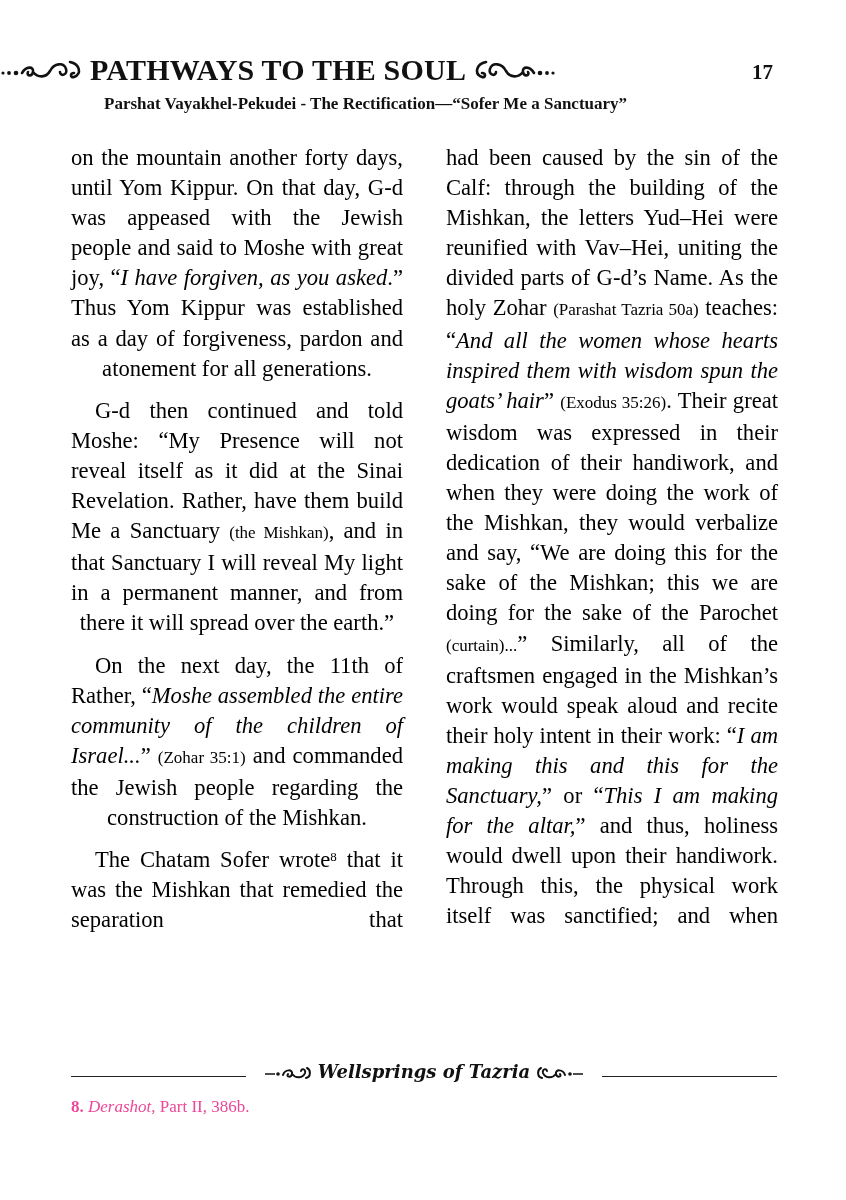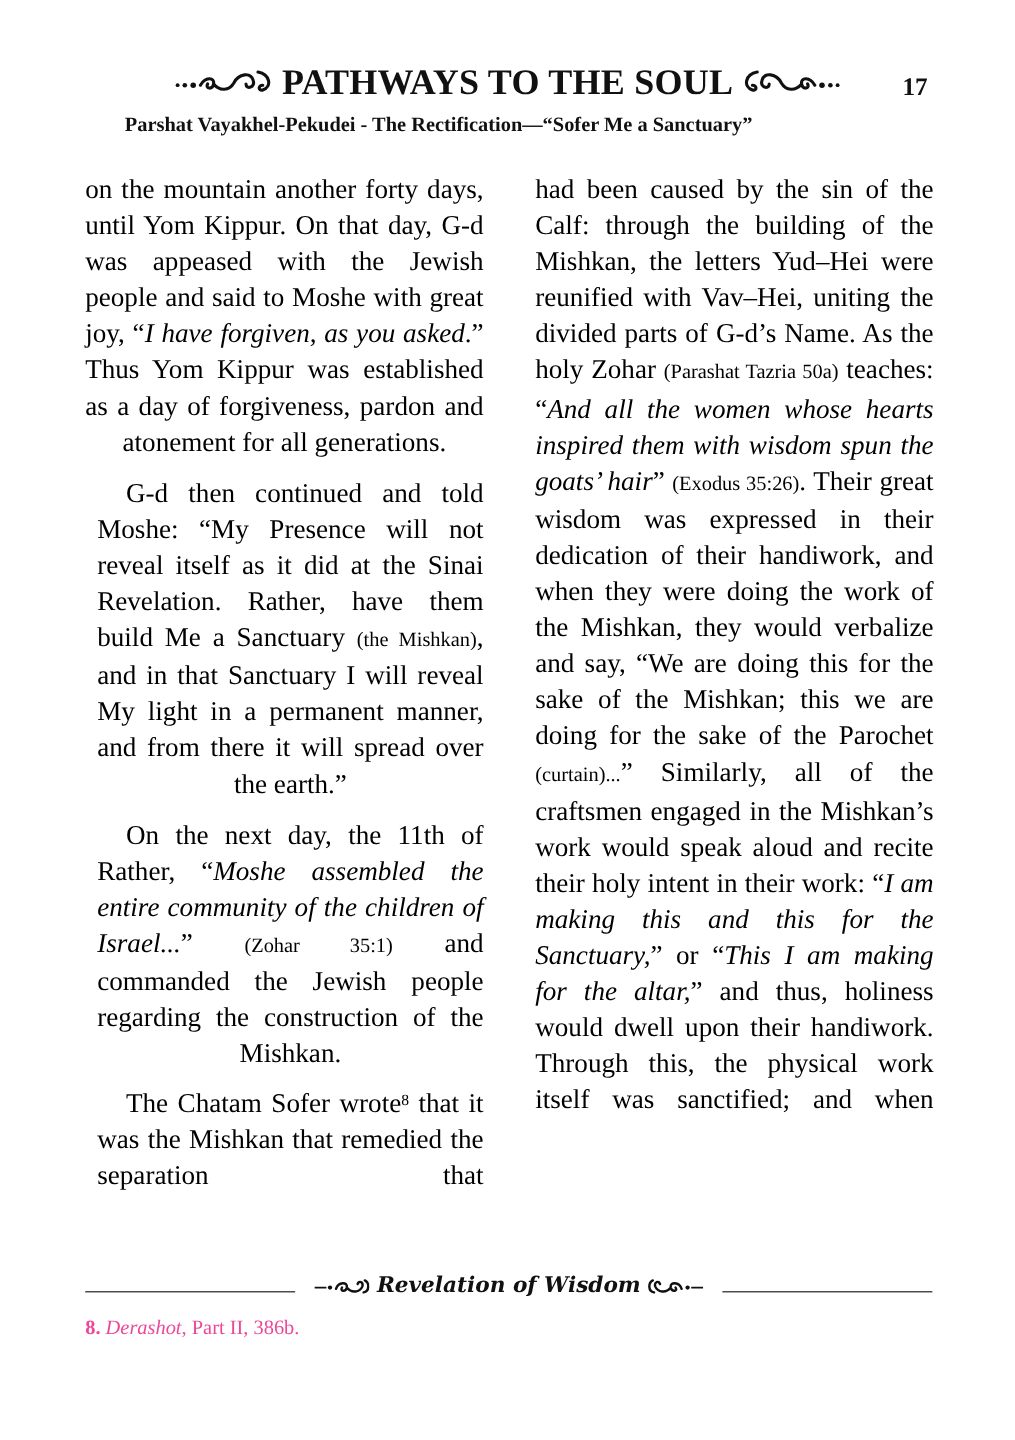--- a/index.html
+++ b/index.html
@@ -1,20 +1,20 @@
 <!DOCTYPE html>
 <html><head>
 <meta charset="utf-8">
 <style>
   html, body { margin: 0; padding: 0; background: #ffffff; }
   body { width: 846px; height: 1200px; position: relative; overflow: hidden; color: #1a1a1a; }
   .page { position: absolute; left: 0; top: 0; width: 846px; height: 1200px; }
 
   .header-title {
-    position: absolute; left: 0; right: 0; top: 50px; text-align: center;
+    position: absolute; left: 0; right: 0; top: 50px; 
     font-family: "Liberation Serif", serif; font-weight: bold; font-size: 30px; letter-spacing: 0.2px;
     color: #111;
   }
   .header-title .orn { display: inline-block; vertical-align: middle; }
   .header-title .title-text { vertical-align: middle; margin: 0 4px; }
   .page-number {
     position: absolute; left: 752px; top: 60px;
     font-family: "Liberation Serif", serif; font-weight: bold; font-size: 21px; color: #111;
   }
   .subtitle {
@@ -26,21 +26,21 @@
   .col {
     position: absolute; top: 143px; width: 332px;
     font-family: "Liberation Serif", serif; font-size: 22.6px; line-height: 30.1px; color: #000000;
     text-align: justify;
   }
   .col-left { left: 71px; }
   .col-right { left: 446px; }
   .col p { margin: 0; text-align: justify; text-align-last: justify; }
   .col p.last-center { text-align-last: center; }
   .col p.last-justify { text-align-last: justify; }
-  .col p + p { margin-top: 12px; margin-left: 10px; }
+  .col p + p { margin-top: 12px; }
   .col p.indent { text-indent: 24px; }
   .small { font-size: 17px; }
   .sup { font-size: 13px; vertical-align: 6px; line-height: 0; }
   i { font-style: italic; }
 
   .footer-rule {
     position: absolute; left: 71px; top: 1061px; width: 706px; height: 28px;
   }
   .footer-rule .line { position: absolute; top: 15px; height: 1px; background: #222; }
   .footer-rule .line.l { left: 0; width: 175px; }
@@ -94,21 +94,21 @@
   </div>
 
   <div class="footer-rule">
     <div class="line l"></div>
     <div class="center">
       <svg width="46" height="16" viewBox="0 0 46 16">
         <path d="M0 9 L10 9" stroke="#111" stroke-width="1.5"></path>
         <circle cx="13" cy="9" r="1.8" fill="#111"></circle>
         <path d="M18 10 C20 4, 28 4, 27 9 C26 13, 21 12, 23 9 M27 9 C31 14, 38 13, 40 8 C41 4, 37 3, 36 6 M42 3 C46 5, 46 12, 41 13" fill="none" stroke="#111" stroke-width="2" stroke-linecap="round"></path>
       </svg>
-      <span>Revelation of Wisdom</span>
+      <span>Wellsprings of Tazria</span>
       <svg width="46" height="16" viewBox="0 0 46 16" style="transform: scaleX(-1);">
         <path d="M0 9 L10 9" stroke="#111" stroke-width="1.5"></path>
         <circle cx="13" cy="9" r="1.8" fill="#111"></circle>
         <path d="M18 10 C20 4, 28 4, 27 9 C26 13, 21 12, 23 9 M27 9 C31 14, 38 13, 40 8 C41 4, 37 3, 36 6 M42 3 C46 5, 46 12, 41 13" fill="none" stroke="#111" stroke-width="2" stroke-linecap="round"></path>
       </svg>
     </div>
     <div class="line r"></div>
   </div>
 
   <div class="footnote">

